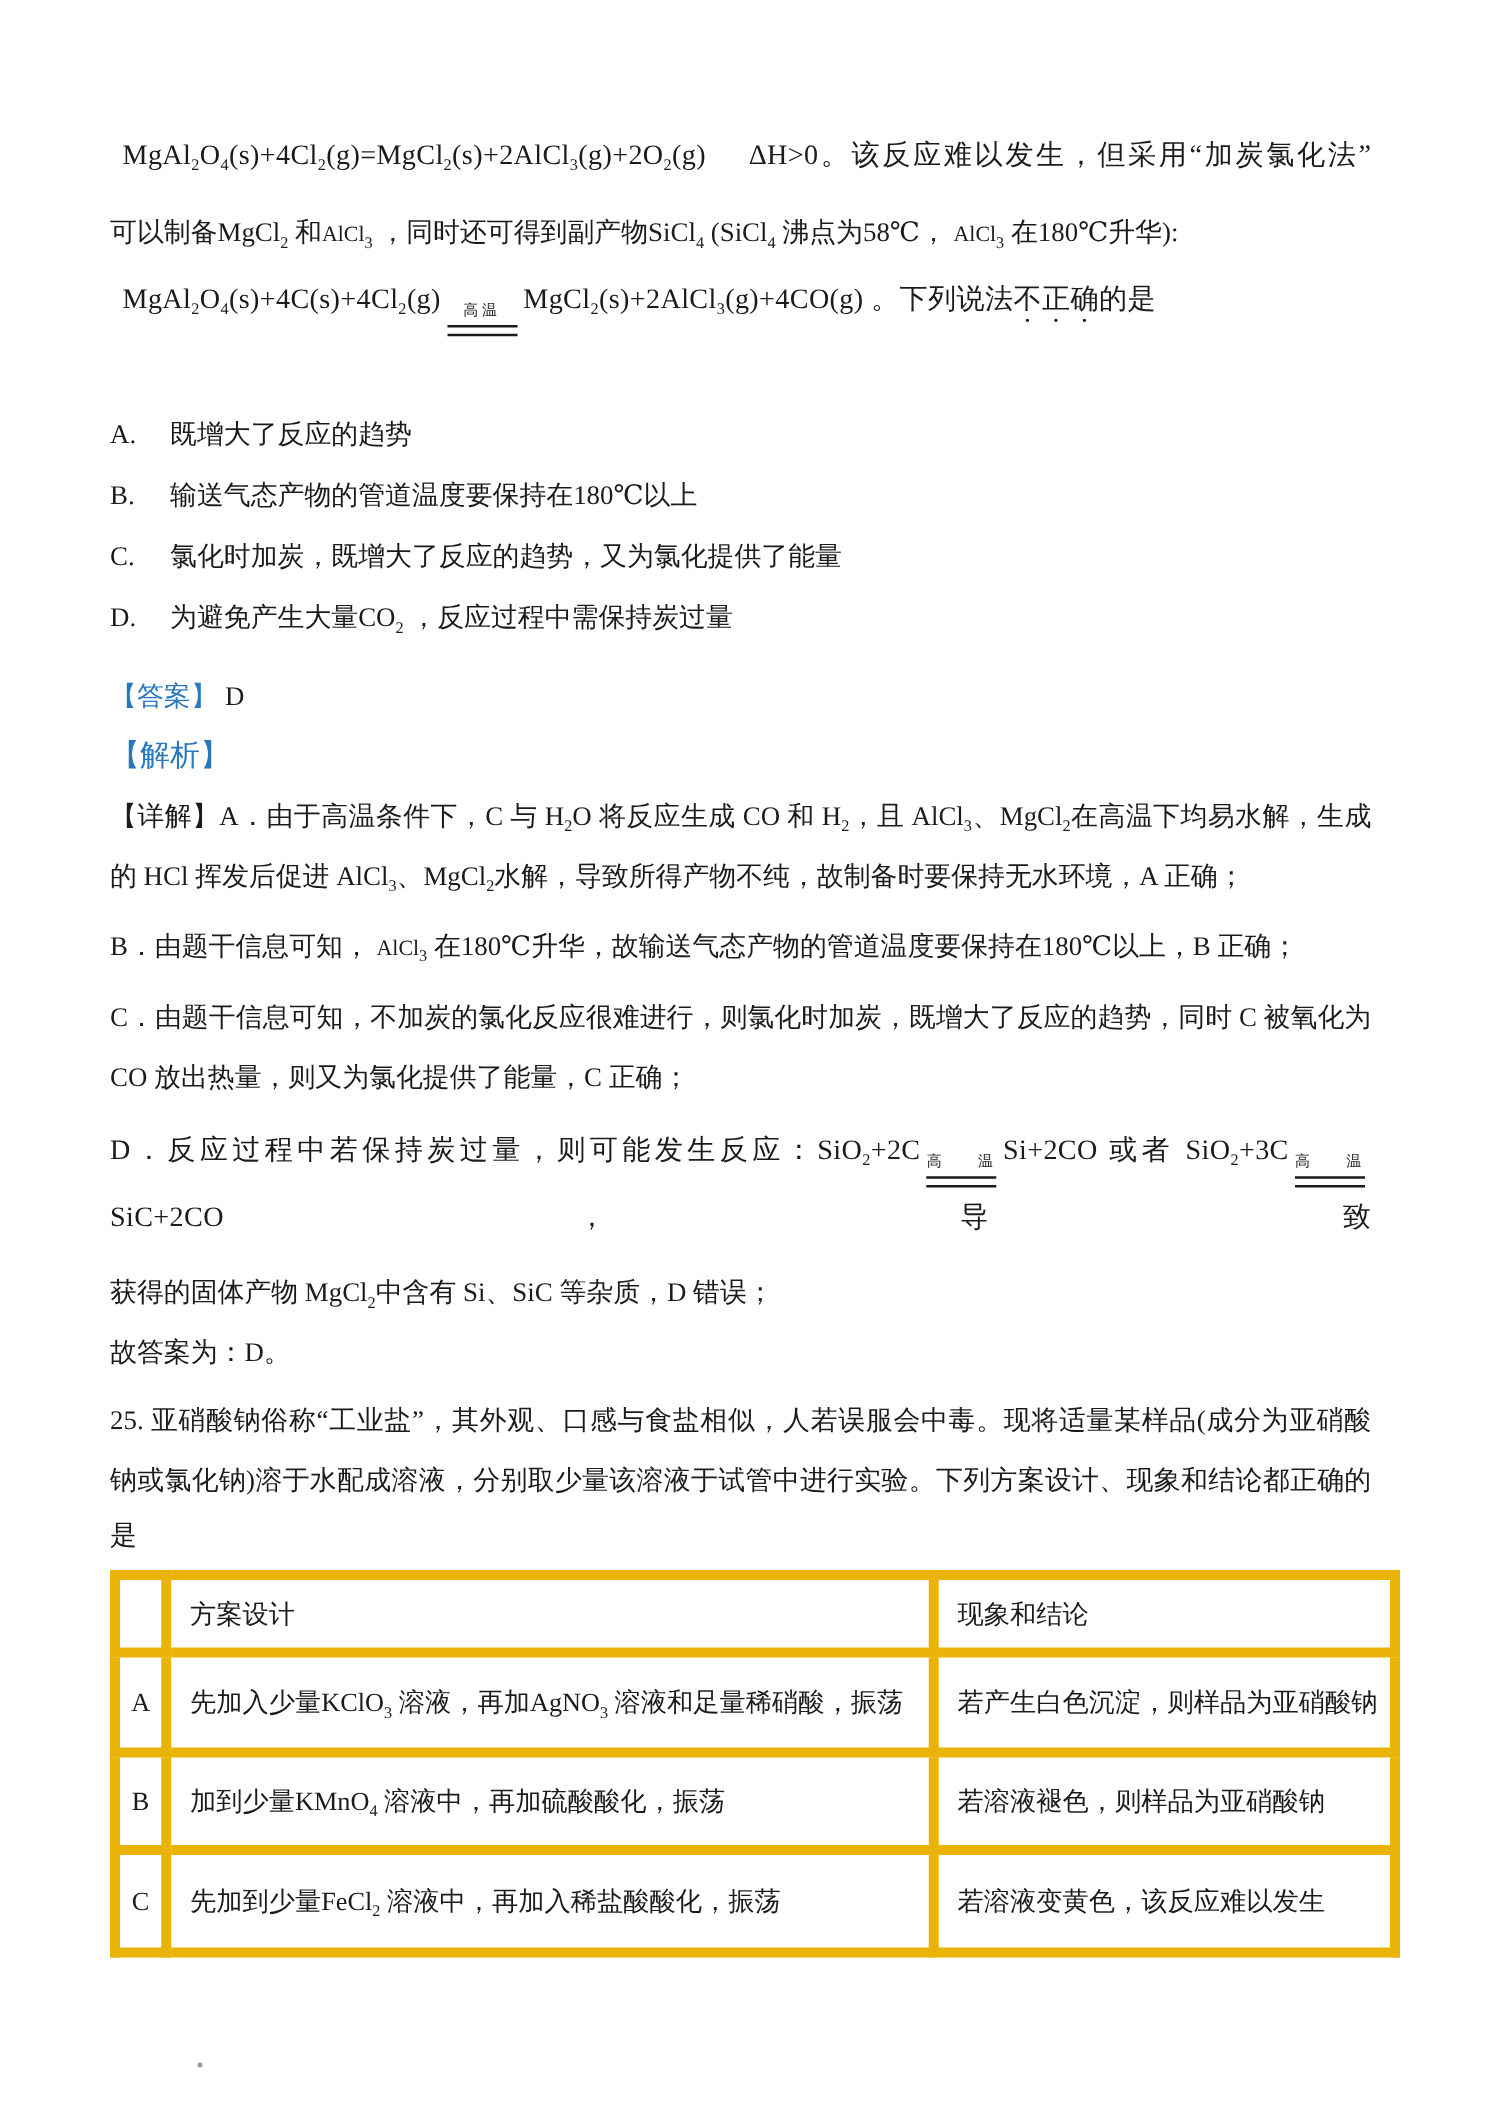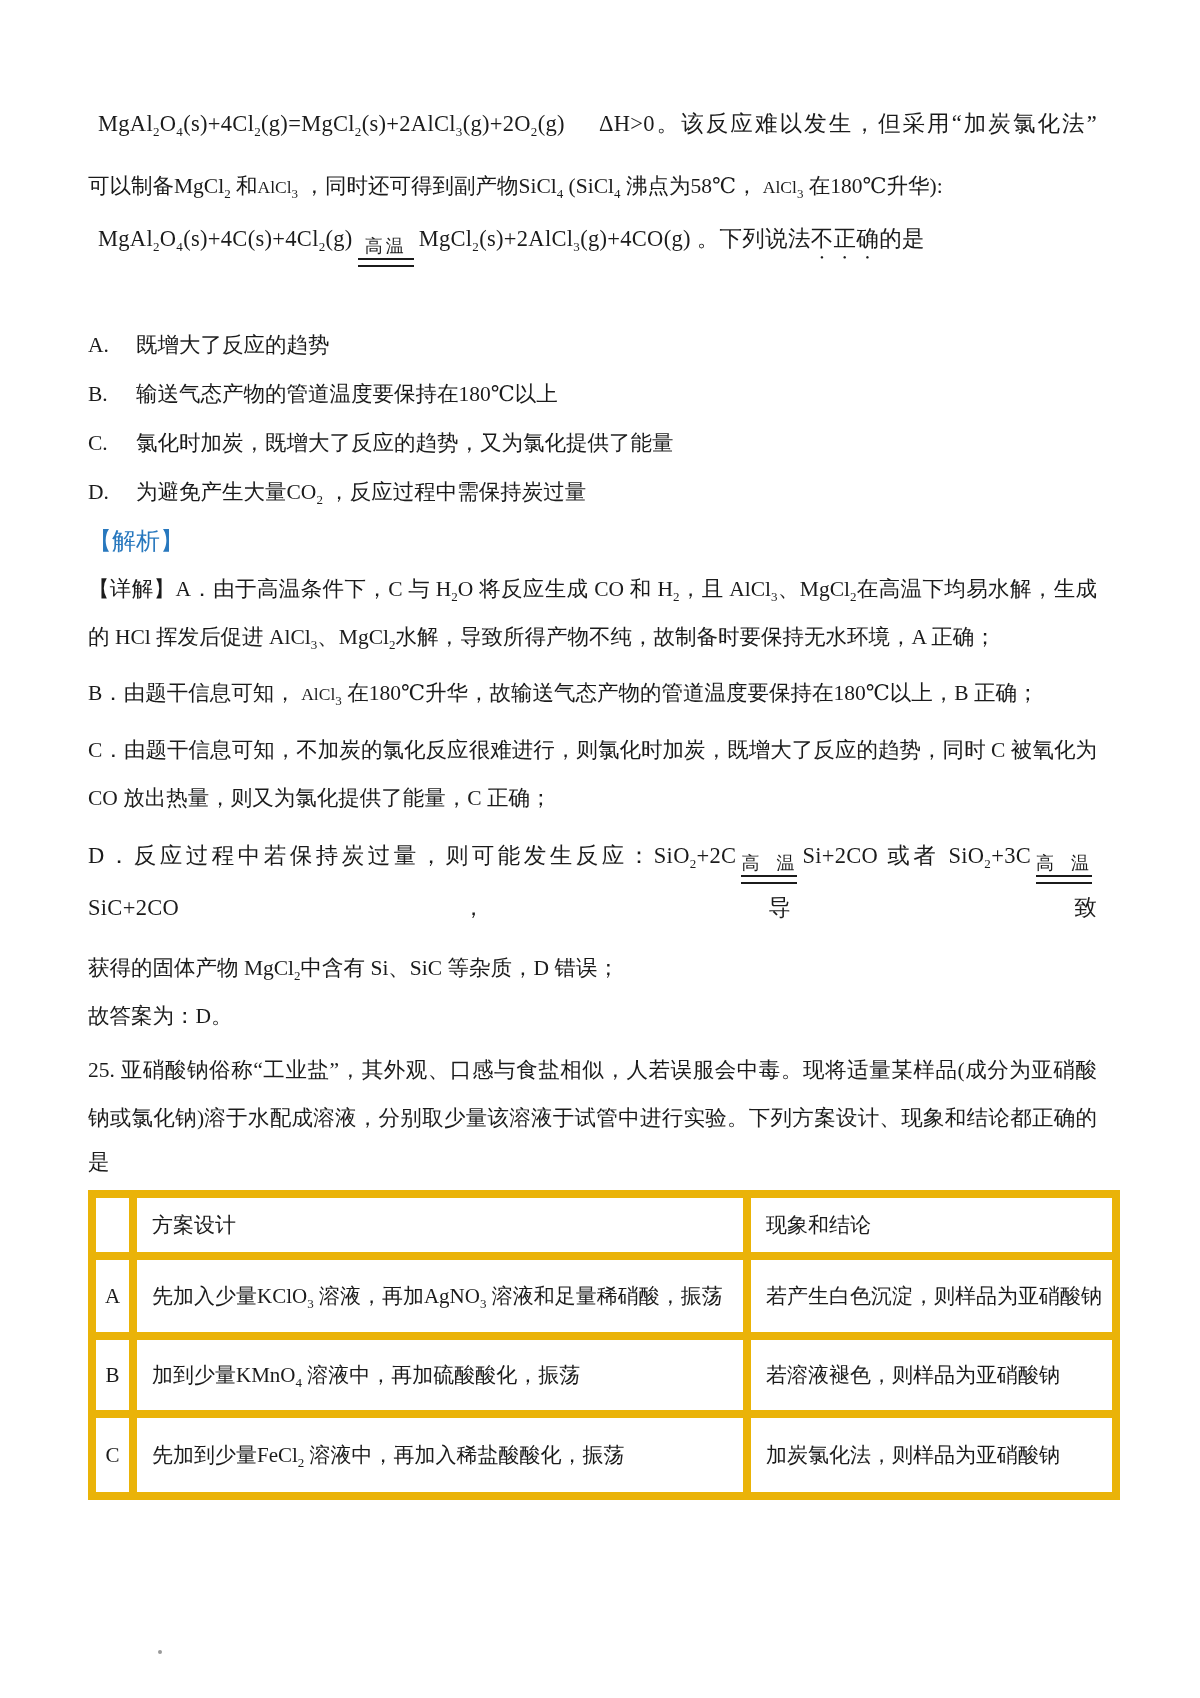--- a/index.html
+++ b/index.html
@@ -12,21 +12,21 @@
   .doc { position:absolute; left:88px; top:100px; width:1009px; }
   .p { font-size:21.5px; line-height:48px; text-align:justify; }
   .p.fill { text-align-last:justify; }
   .eq { font-size:22.5px; letter-spacing:0.3px; }
   .indent { padding-left:10px; }
   sub { font-size:13px; line-height:0; vertical-align:-5px; }
   .sm { font-size:17.5px; }
   .blue { color:#2878BE; }
   
   .hotbar { display:inline-block; vertical-align:-6px; text-align:center; margin:0 5px; }
-  .hotbar .cond { display:block; font-size:18px; line-height:23px; letter-spacing:3px; white-space:nowrap; }
+  .hotbar .cond { display:block; font-size:12px; line-height:23px; letter-spacing:3px; white-space:nowrap; }
   .hotbar .bars { display:block; width:56px; height:9px; border-top:2.2px solid #1b1b1b; border-bottom:2.2px solid #1b1b1b; margin:0 auto; }
   
   .emdot {
     -webkit-text-emphasis:filled dot #1b1b1b; -webkit-text-emphasis-position:under;
     text-emphasis:filled dot #1b1b1b; text-emphasis-position:under right;
   }
   #eq1 { margin-bottom:14px; }
   #eq2 { margin-top:4px; }
   .options { margin-top:54px; }
   .opt { display:flex; font-size:21.5px; line-height:49px; }
@@ -76,20 +76,23 @@
     <div class="opt">
       <span class="lbl">C.</span>
       <span class="txt">氯化时加炭，既增大了反应的趋势，又为氯化提供了能量</span>
     </div>
     <div class="opt">
       <span class="lbl">D.</span>
       <span class="txt">为避免产生大量CO<sub>2</sub> ，反应过程中需保持炭过量</span>
     </div>
   </div>
 
+  <div class="answer-line">
+    <span class="blue">【答案】</span><span class="val">D</span>
+  </div>
 
   <div class="analysis-line blue">【解析】</div>
 
   <div class="p fill">【详解】A．由于高温条件下，C 与 H<sub>2</sub>O 将反应生成 CO 和 H<sub>2</sub>，且 AlCl<sub>3</sub>、MgCl<sub>2</sub>在高温下均易水解，生成</div>
   <div class="p">的 HCl 挥发后促进 AlCl<sub>3</sub>、MgCl<sub>2</sub>水解，导致所得产物不纯，故制备时要保持无水环境，A 正确；</div>
   <div class="p dgap">B．由题干信息可知， <span class="sm">AlCl<sub>3</sub></span> 在180℃升华，故输送气态产物的管道温度要保持在180℃以上，B 正确；</div>
   <div class="p fill dgap">C．由题干信息可知，不加炭的氯化反应很难进行，则氯化时加炭，既增大了反应的趋势，同时 C 被氧化为</div>
   <div class="p">CO 放出热量，则又为氯化提供了能量，C 正确；</div>
   <div class="p eq fill dgap2">D．反应过程中若保持炭过量，则可能发生反应：SiO<sub>2</sub>+2C<span class="hotbar"><span class="cond">高温</span><span class="bars"></span></span>Si+2CO 或者 SiO<sub>2</sub>+3C<span class="hotbar"><span class="cond">高温</span><span class="bars"></span></span>SiC+2CO，导致</div>
   <div class="p dgap3">获得的固体产物 MgCl<sub>2</sub>中含有 Si、SiC 等杂质，D 错误；</div>
@@ -112,20 +115,20 @@
       <td class="result">若产生白色沉淀，则样品为亚硝酸钠</td>
     </tr>
     <tr class="r-b">
       <td class="letter">B</td>
       <td class="design">加到少量KMnO<sub>4</sub> 溶液中，再加硫酸酸化，振荡</td>
       <td class="result">若溶液褪色，则样品为亚硝酸钠</td>
     </tr>
     <tr class="r-c">
       <td class="letter">C</td>
       <td class="design">先加到少量FeCl<sub>2</sub> 溶液中，再加入稀盐酸酸化，振荡</td>
-      <td class="result">加炭氯化法，则样品为亚硝酸钠</td>
+      <td class="result">若溶液变黄色，该反应难以发生</td>
     </tr>
   </tbody>
     </table>
 
 </div>
 
 <div class="stray"></div>
 
 </body></html>

